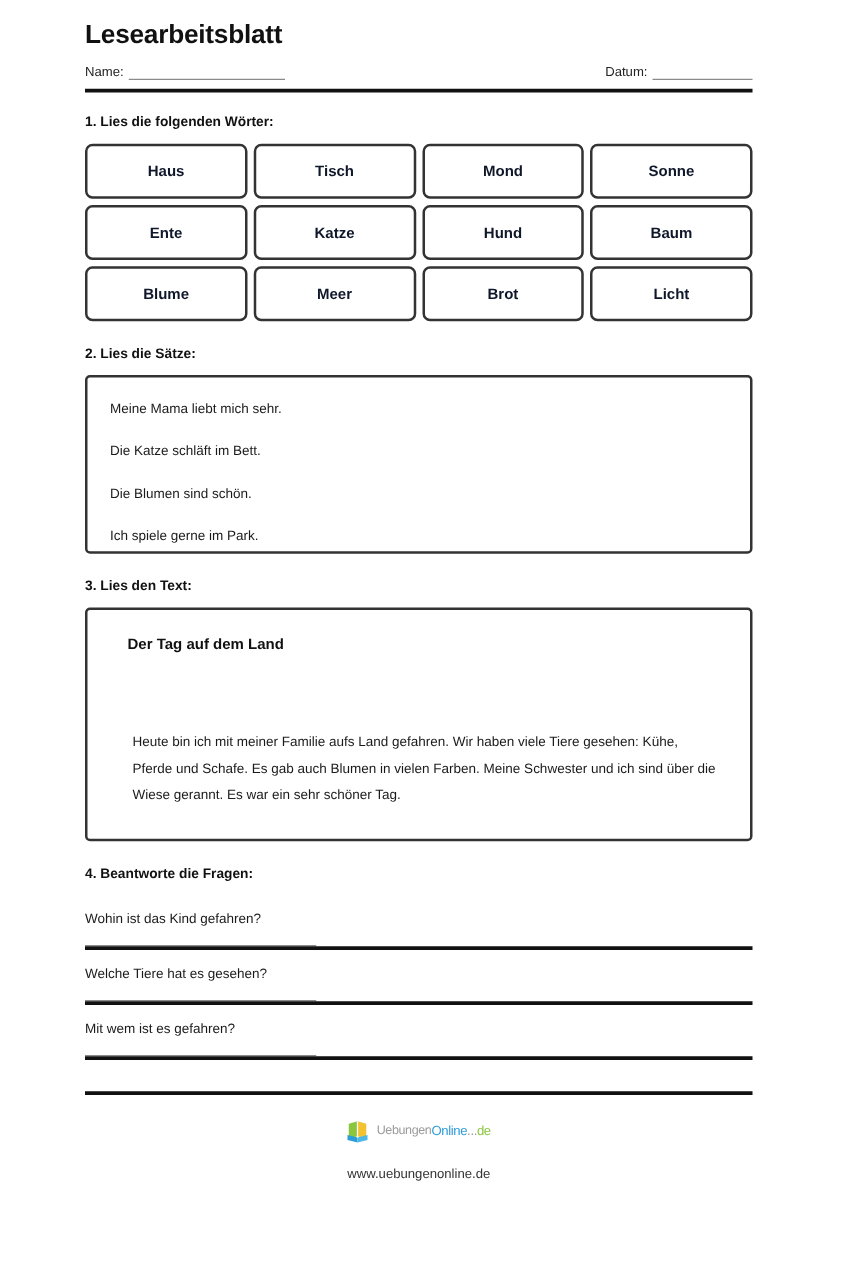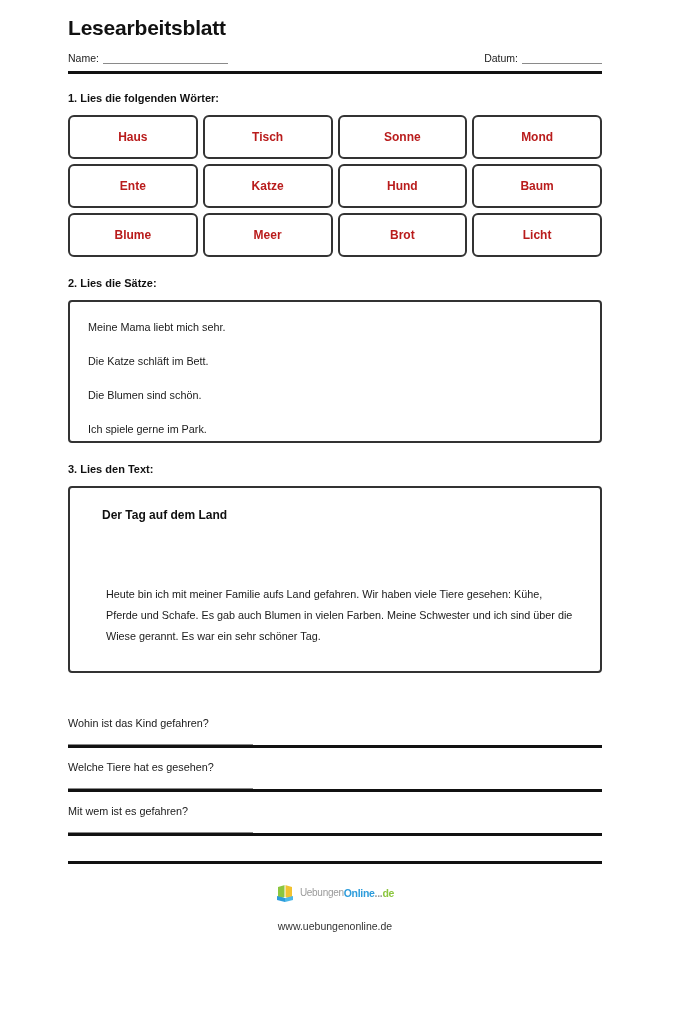--- a/index.html
+++ b/index.html
@@ -77,21 +77,21 @@
   }
   .word-box {
     border: 2px solid #333333;
     border-radius: 6px;
     height: 40px;
     display: flex;
     align-items: center;
     justify-content: center;
     font-size: 12px;
     font-weight: bold;
-    color: #b91c1c;
+    color: #0f172a;
     background: #ffffff;
     text-align: right;
   }
 
   
   .box {
     border: 2px solid #333333;
     border-radius: 4px;
     background: #ffffff;
     margin-top: 11px;
@@ -166,21 +166,21 @@
     align-items: flex-start;
     line-height: 1.0;
   }
   .logo-line1 {
     font-size: 10px;
     color: #9b9b9b;
     letter-spacing: -0.3px;
   }
   .logo-line2 {
     font-size: 10.5px;
-    font-weight: bold;
+    font-weight: normal;
     letter-spacing: -0.3px;
   }
   .logo-online { color: #2d9cdb; }
   .logo-dots { color: #9b9b9b; }
   .logo-de { color: #8cc63f; }
   .footer-url {
     margin-top: 13px;
     font-size: 10.5px;
     color: #333333;
   }
@@ -204,22 +204,22 @@
   </div>
 
   <hr class="rule-thick">
 
   <div style="height:18px"></div>
   <p class="heading">1. Lies die folgenden Wörter:</p>
 
   <div class="word-grid">
     <div class="word-box">Haus</div>
     <div class="word-box">Tisch</div>
+    <div class="word-box">Mond</div>
     <div class="word-box">Sonne</div>
-    <div class="word-box">Mond</div>
     <div class="word-box">Ente</div>
     <div class="word-box">Katze</div>
     <div class="word-box">Hund</div>
     <div class="word-box">Baum</div>
     <div class="word-box">Blume</div>
     <div class="word-box">Meer</div>
     <div class="word-box">Brot</div>
     <div class="word-box">Licht</div>
   </div>
 
@@ -235,20 +235,21 @@
 
   <div style="height:20px"></div>
   <p class="heading">3. Lies den Text:</p>
 
   <div class="box text-box">
     <p class="text-title">Der Tag auf dem Land</p>
     <p class="text-body">Heute bin ich mit meiner Familie aufs Land gefahren. Wir haben viele Tiere gesehen: Kühe, Pferde und Schafe. Es gab auch Blumen in vielen Farben. Meine Schwester und ich sind über die Wiese gerannt. Es war ein sehr schöner Tag.</p>
   </div>
 
   <div style="height:20px"></div>
+  <p class="heading">4. Beantworte die Fragen:</p>
 
   <div class="questions">
 
     <p class="question-text">Wohin ist das Kind gefahren?</p>
     <div class="answer-short"></div>
     <hr class="rule-answer">
 
     <p class="question-text">Welche Tiere hat es gesehen?</p>
     <div class="answer-short"></div>
     <hr class="rule-answer">

